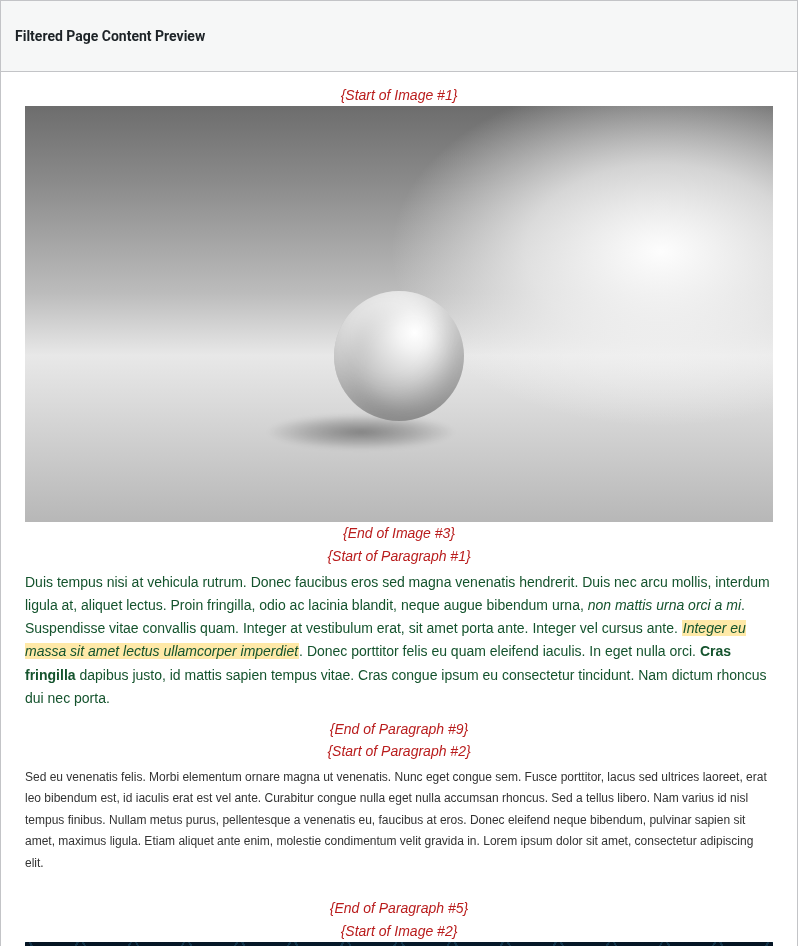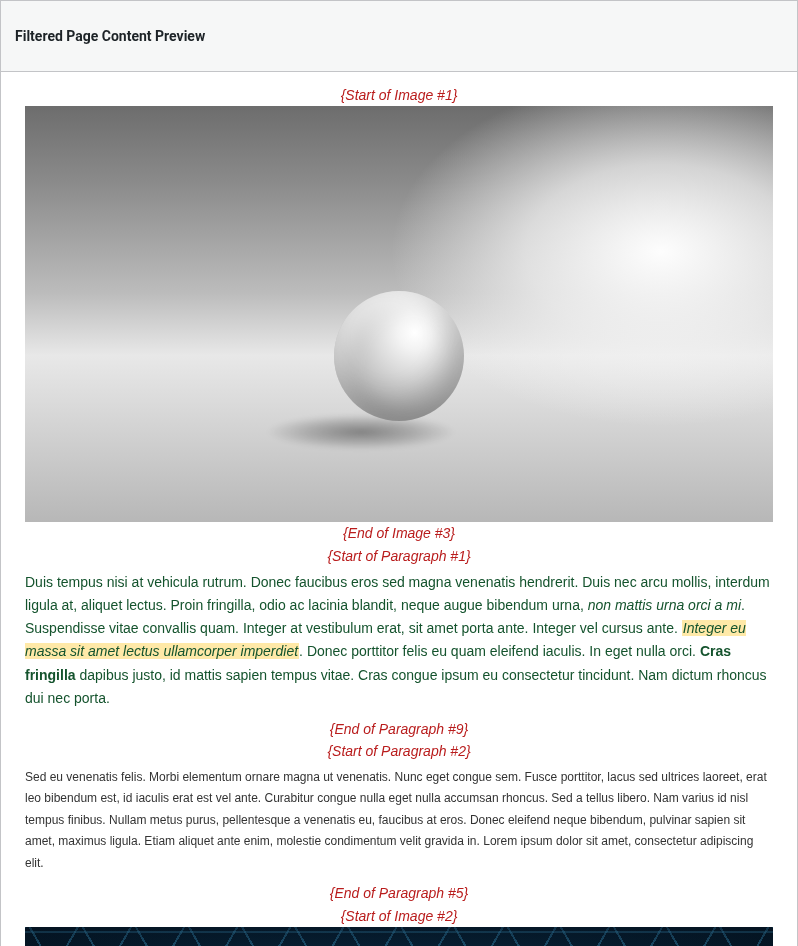--- a/index.html
+++ b/index.html
@@ -38,21 +38,21 @@
         linear-gradient(0deg, rgba(0,0,0,0.35) 0%, rgba(0,0,0,0) 30%),
         repeating-linear-gradient(60deg, rgba(80,200,255,0.35) 0 2px, rgba(0,0,0,0) 2px 46px),
         repeating-linear-gradient(-60deg, rgba(80,200,255,0.35) 0 2px, rgba(0,0,0,0) 2px 46px),
         repeating-linear-gradient(0deg, rgba(80,200,255,0.3) 0 2px, rgba(0,0,0,0) 2px 40px),
         radial-gradient(ellipse at 50% 110%, #0a3a5e 0%, #072338 50%, #031320 100%);
     }
     .para { font-size: 14px; line-height: 1.65; color: #14532d; margin: 4px 0 8px 0; font-family: Arial, sans-serif; }
     .para .em { font-style: italic; }
     .para .hl { font-style: italic; background: #ffe9a8; padding: 0 1px; }
     .para .bold { font-weight: 700; }
-    .small-para { font-size: 12px; line-height: 1.8; color: #333; font-family: Arial, sans-serif; margin: 4px 0 8px 0; }
+    .small-para { font-size: 12px; line-height: 1.8; color: #333; font-family: Arial, sans-serif; margin: 4px 0 23px 0; }
   </style>
 </head>
 <body>
 
 <div class="panel">
   <div class="panel-header">
     <h2>Filtered Page Content Preview</h2>
   </div>
   <div class="panel-body">
 

